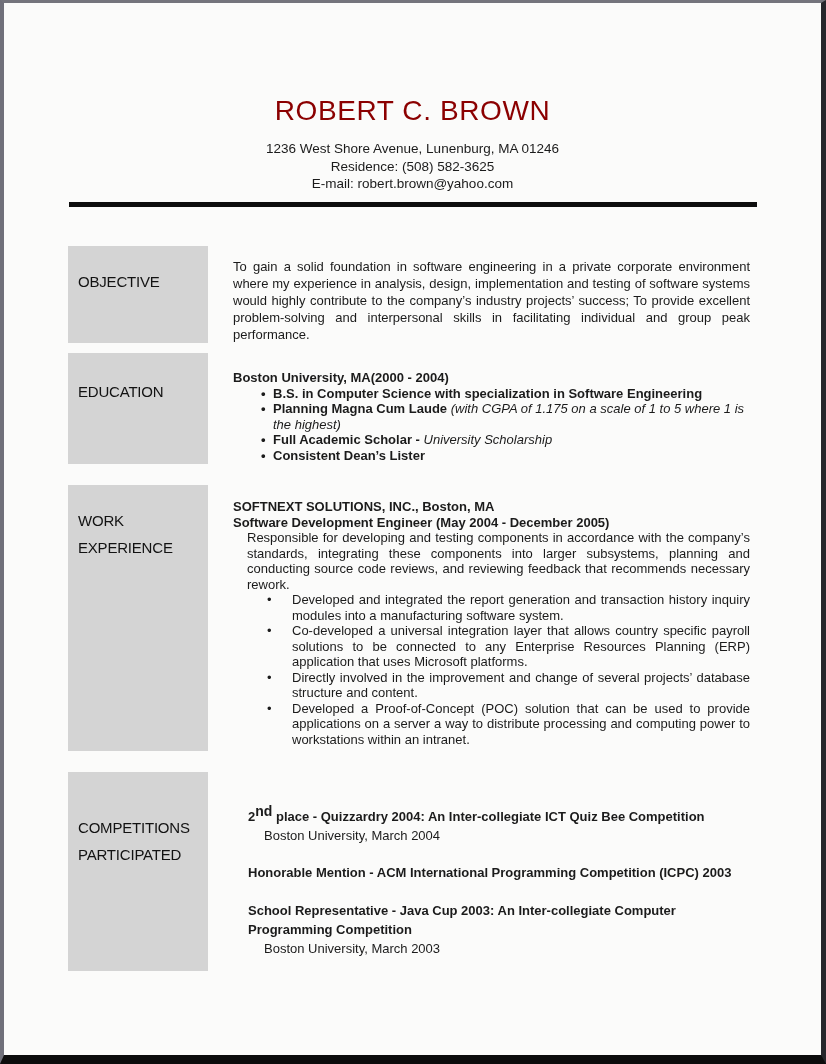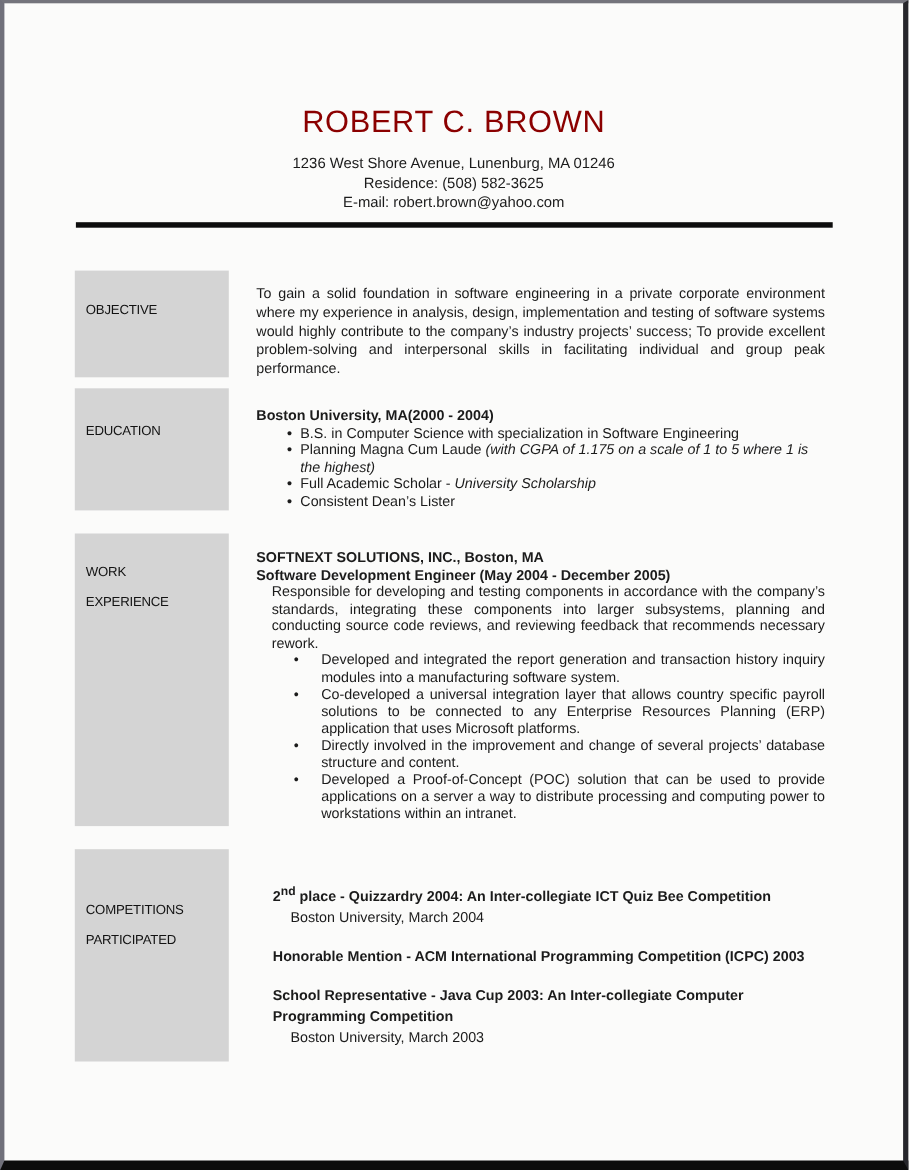--- a/index.html
+++ b/index.html
@@ -30,53 +30,53 @@
   .section { position:absolute; left:64px; width:692px; display:flex; }
   .sec-objective    { top:243px; }
   .sec-education    { top:350px; }
   .sec-work         { top:482px; }
   .sec-competitions { top:769px;gap:15px; }
 
   .label-box {
     width:140px; box-sizing:border-box; flex-shrink:0;
     background:#d4d4d4; color:#121212;
     padding:22px 6px 0 10px;
-    font-size:12px; line-height:27px; letter-spacing:-0.2px;
+    font-size:15px; line-height:27px; letter-spacing:-0.2px;
   }
   .sec-objective .label-box    { min-height:87px; }
   .sec-education .label-box    { min-height:111px; padding-top:25px; }
   .sec-work .label-box         { min-height:266px; }
   .sec-competitions .label-box { min-height:181px; padding-top:42px; }
 
   .content { margin-left:25px; width:517px; font-size:13px; color:#1b1b1b; }
   .sec-objective .content    { padding-top:12px; line-height:17px; text-align:justify; }
   .sec-education .content    { padding-top:17px; line-height:15.5px; }
   .sec-work .content         { padding-top:14px; line-height:15.5px; }
   .sec-competitions .content { padding-top:30px; line-height:19px; }
 
-  .bold { font-weight:normal; }
+  .bold { font-weight:bold; }
   .it   { font-style:italic; font-weight:normal; }
 
   
   .edu-school { font-weight:bold; }
   ul.edu-list { list-style:none; margin:0; padding:0; }
   ul.edu-list li { position:relative; padding-left:40px; font-weight:bold; }
   ul.edu-list li::before { content:"\2022"; position:absolute; left:28px; }
 
   
   .work-company, .work-title { font-weight:bold; }
   .work-summary { padding-left:14px; text-align:justify; }
   ul.work-list { list-style:none; margin:0; padding:0; }
   ul.work-list li { position:relative; padding-left:59px; text-align:justify; }
   ul.work-list li::before { content:"\2022"; position:absolute; left:34px; }
 
   
   .comp-entry { margin-bottom:13px; }
   .comp-title { font-weight:bold; }
-  .comp-title sup { font-size:11px;margin-top:48px; }
+  .comp-title sup { font-size:14px;margin-top:48px; }
   .comp-detail { padding-left:16px; }
 </style>
 </head>
 <body>
 
 <div class="page">
 
   <div class="header">
     <h1 class="name">ROBERT C. BROWN</h1>
     <div class="contact">

